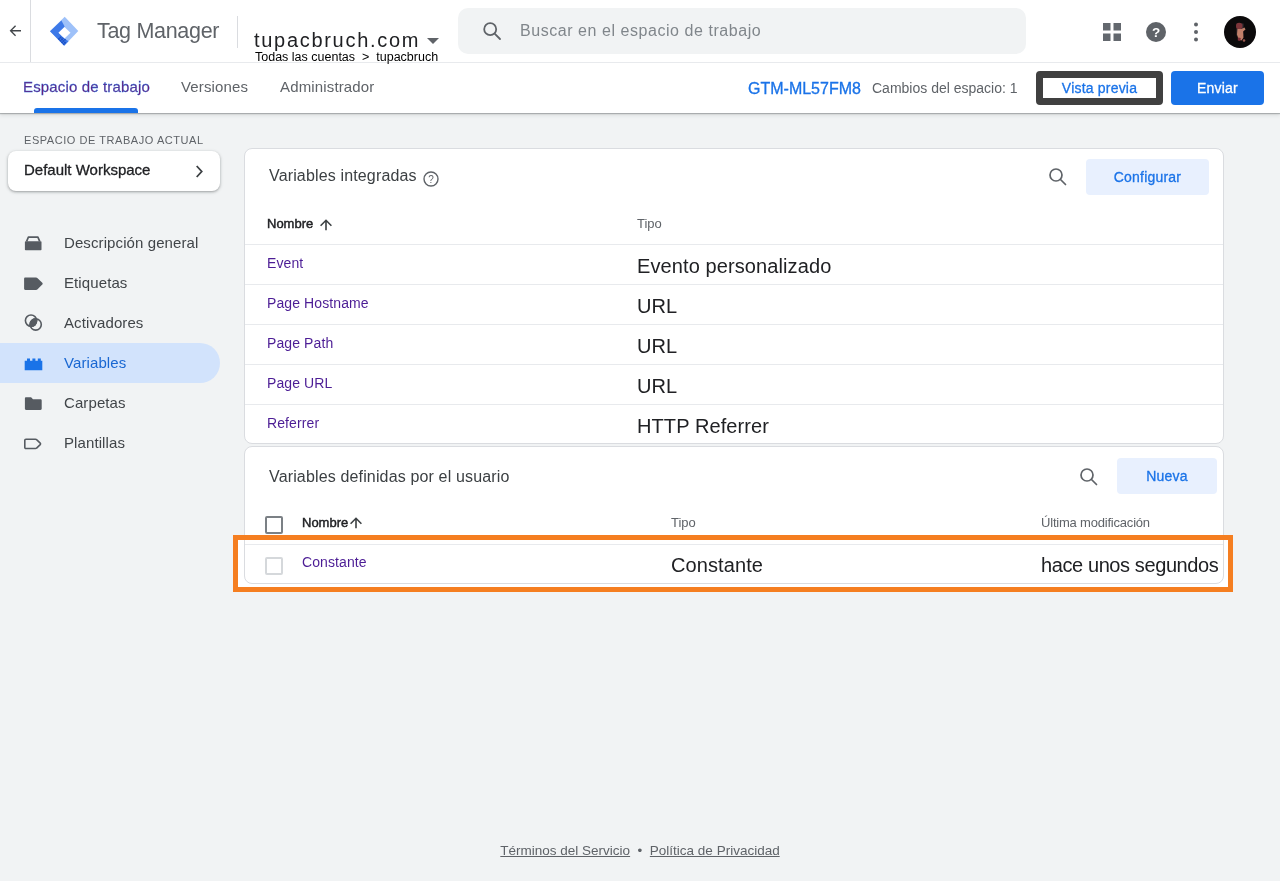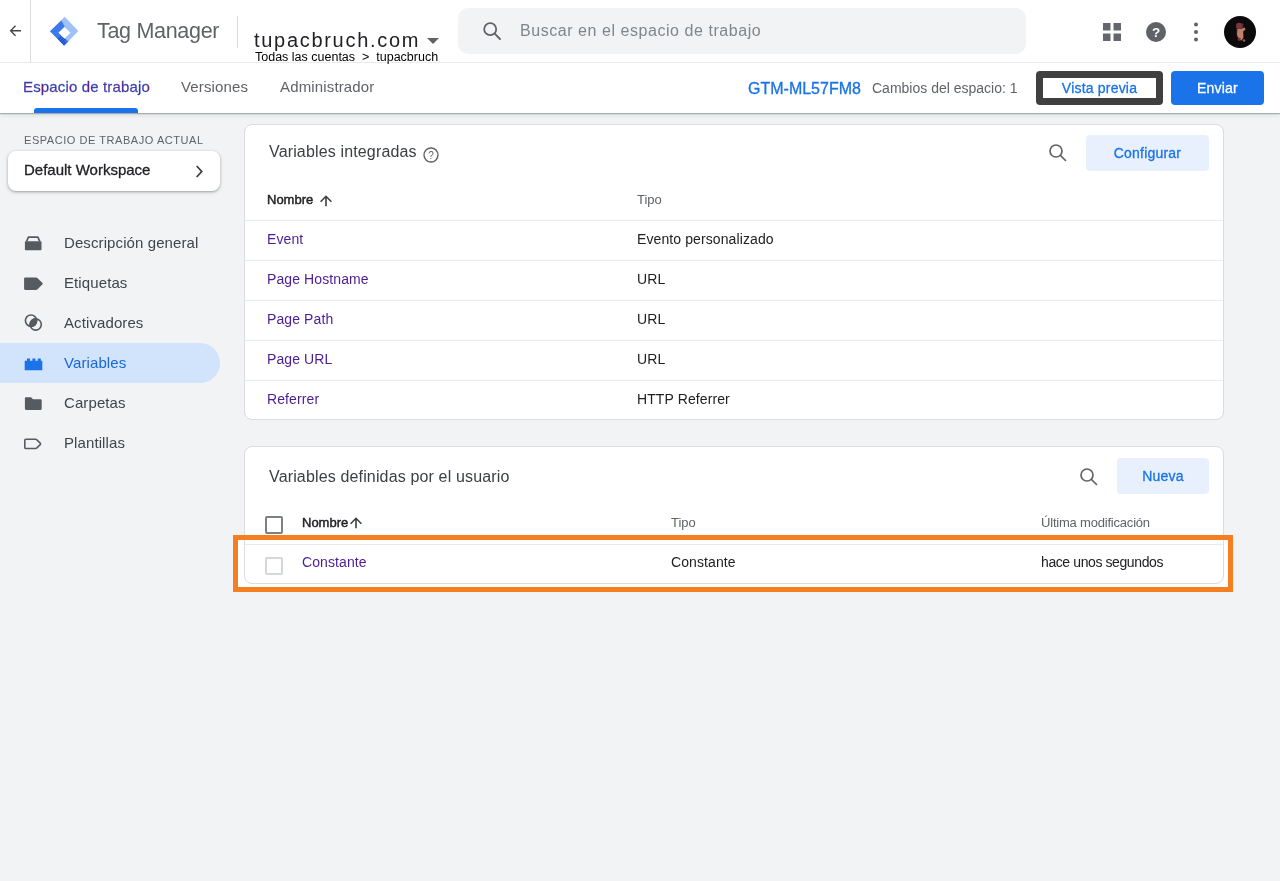--- a/index.html
+++ b/index.html
@@ -47,29 +47,29 @@
   #wscard .t { position:absolute; left:16px; top:10px; font-size:15px; color:#202124; -webkit-text-stroke:0.3px #202124; }
   .mitem { position:absolute; left:0; width:220px; height:40px;padding-left:9px; }
   .mitem .txt { position:absolute; left:64px; top:11px; font-size:15px; color:#414549; letter-spacing:0.1px; }
   .mitem svg { position:absolute; left:24px; top:11px; }
   #mi4 { background:#d2e3fc; border-radius:0 20px 20px 0; }
   #mi4 .txt { color:#1967d2; }
 
   
   .card { position:absolute; left:244px; width:980px; background:#fff;
     border:1px solid #dadce0; border-radius:8px; }
-  #card1 { top:124px; height:296px; }
+  #card1 { top:148px; height:296px; }
   #card2 { top:446px; height:138px; }
   .ctitle { position:absolute; left:24px; font-size:16px; color:#3c4043; letter-spacing:0.15px; }
   .colhdr { position:absolute; font-size:13px; color:#5f6368; }
   .colhdr.dark { color:#202124; font-weight:normal; -webkit-text-stroke:0.45px #202124; }
   .uparrow { position:absolute; }
   .sep { position:absolute; left:0; width:978px; height:1px; background:#e8eaed; }
   .rowlink { position:absolute; font-size:14px; color:#4c1d95; letter-spacing:0.1px; }
-  .rowval { position:absolute; font-size:14px; color:#202124; letter-spacing:0.1px; }
+  .rowval { position:absolute; font-size:20px; color:#202124; letter-spacing:0.1px; }
   .smallbtn { position:absolute; height:36px; background:#e8f0fe; border-radius:4px;
     color:#1a73e8; font-size:14px; display:flex; align-items:center; justify-content:center;
     letter-spacing:0.2px; -webkit-text-stroke:0.3px #1a73e8; }
   .chk { position:absolute; width:18px; height:18px; border:2px solid #7b8085; border-radius:2px; }
   .chk.light { border-color:#d5d8db; }
 
   
   #orange { position:absolute; left:233px; top:535px; width:1000px; height:57px;
     border:5px solid #f57e20; z-index:6; }
 
@@ -248,31 +248,34 @@
     <span class="rowlink" style="left:22px;top:266px">Referrer</span>
       <span class="rowval" style="left:392px;top:266px">HTTP Referrer</span>
   </div>
 
   <div class="card" id="card2">
     <span class="ctitle" style="top:21px">Variables definidas por el usuario</span>
     <svg width="20" height="20" viewBox="0 0 20 20" style="position:absolute;left:834px;top:20px">
       <circle cx="8" cy="8" r="6" fill="none" stroke="#5f6368" stroke-width="1.7"></circle>
       <line x1="12.5" y1="12.5" x2="17.5" y2="17.5" stroke="#5f6368" stroke-width="1.7" stroke-linecap="round"></line>
     </svg>
-    <div class="smallbtn" style="left:872px;top:11px;width:92px;">Nueva</div>
+    <div class="smallbtn" style="left:872px;top:11px;width:100px;">Nueva</div>
     <div class="chk" style="left:20px;top:69px;"></div>
     <span class="colhdr dark" style="left:57px;top:68px;">Nombre</span>
     <svg class="uparrow" width="14" height="12" viewBox="0 0 14 12" style="left:104px;top:70px;">
       <path d="M7 11.2 V1.8 M1.6 6.7 L7 1.3 L12.4 6.7" fill="none" stroke="#3c4043" stroke-width="1.6"></path>
     </svg>
     <span class="colhdr" style="left:426px;top:68px;">Tipo</span>
     <span class="colhdr" style="left:796px;top:68px;letter-spacing:-0.2px;">Última modificación</span>
     <div class="sep" style="top:97px"></div>
     <div class="chk light" style="left:20px;top:110px;"></div>
     <span class="rowlink" style="left:57px;top:107px">Constante</span>
     <span class="rowval" style="left:426px;top:107px">Constante</span>
     <span class="rowval" style="left:796px;top:107px;letter-spacing:-0.4px">hace unos segundos</span>
   </div>
 
   <div id="orange"></div>
 
+  <div id="footer">
+    <span class="lnk">Términos del Servicio</span> &nbsp;•&nbsp; <span class="lnk">Política de Privacidad</span>
+  </div>
 
 </div>
 
 </body></html>

